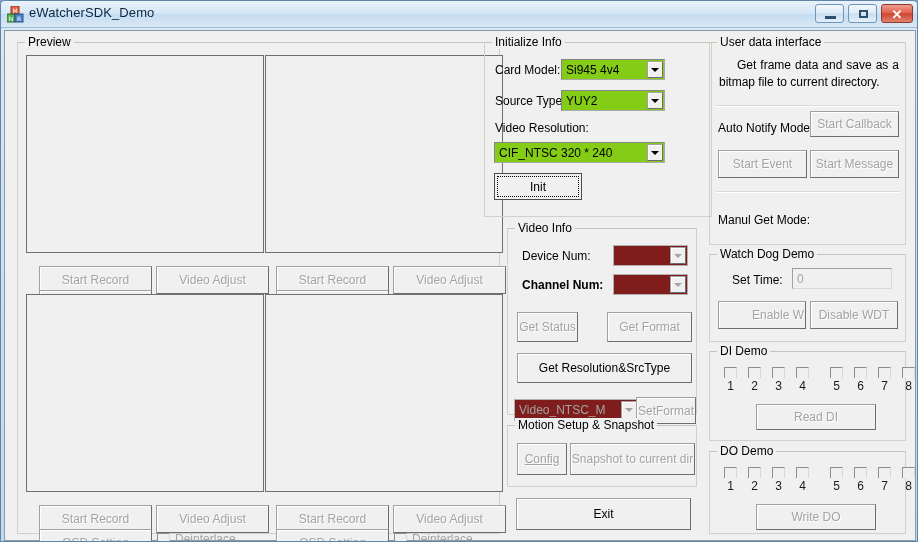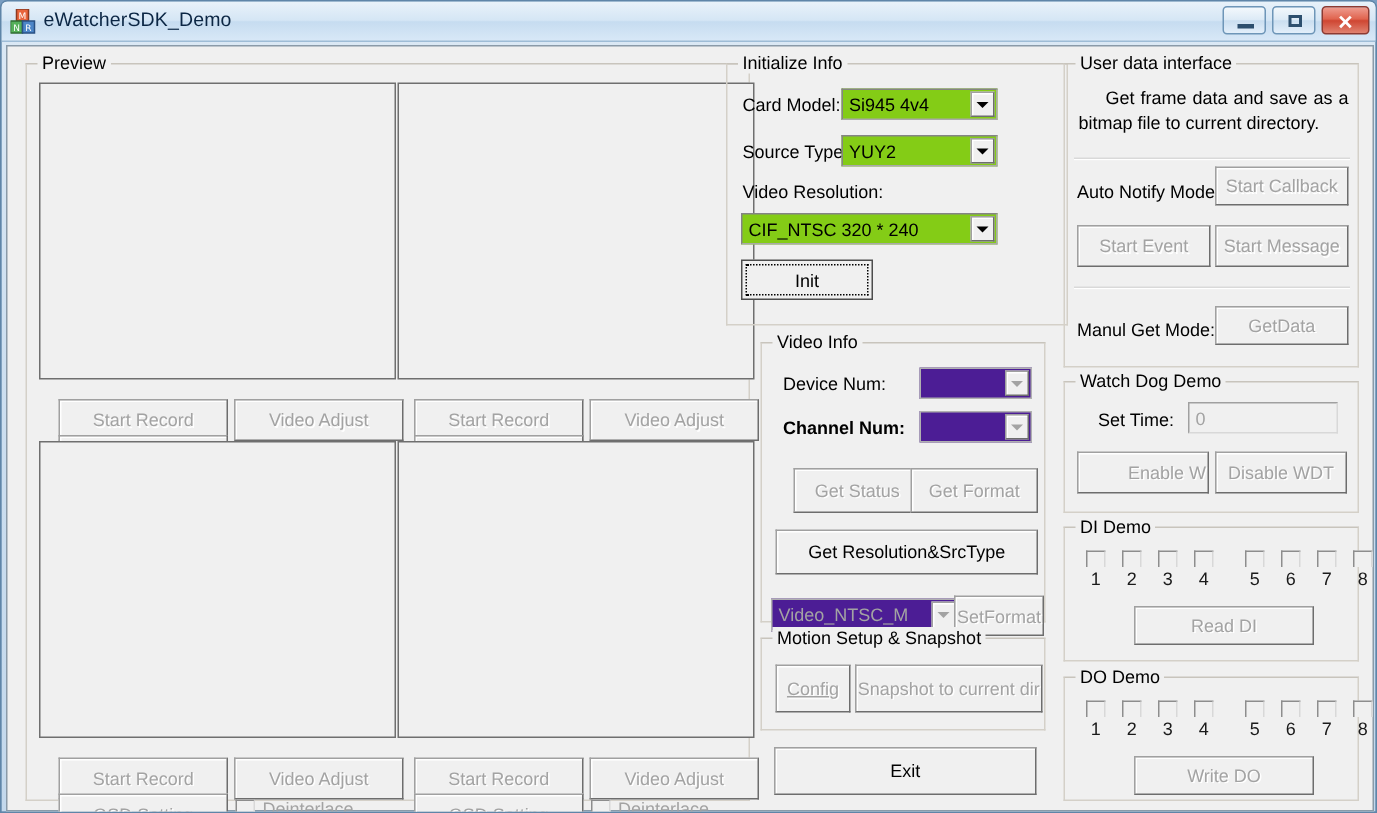--- a/index.html
+++ b/index.html
@@ -131,21 +131,21 @@
     position: absolute;
     box-sizing: border-box;
     background: #84cc16;
     border: 1px solid #848484;
     border-right-color: #a9a9a9;
     border-bottom-color: #a9a9a9;
     font-size: 12px;
     color: #000000;
     overflow: hidden;
   }
-  .combo.disabled { background: #4c1d95; color: #a3a3a3; border-color: #b0b0b0; }
+  .combo.disabled { background: #7f1d1d; color: #a3a3a3; border-color: #b0b0b0; }
   .combo .ctext {
     position: absolute; left: 4px; top: 50%;
     transform: translateY(-50%);
     white-space: nowrap;
   }
   .combo .cbtn {
     position: absolute; right: 1px; top: 1px; bottom: 1px;
     width: 16px;
     box-sizing: border-box;
     background: #f0f0f0;
@@ -334,21 +334,21 @@
       </div>
 
       <div class="lbl" style="left:14px; top:49px;font-weight:bold;">Channel Num:</div>
       <div class="combo disabled" style="left:105px; top:45px; width:75px; height:21px;">
         <div class="ctext"></div>
         <div class="cbtn">
           <div class="carrow"></div>
         </div>
       </div>
 
-      <div class="btn disabled" style="left:21px; top:83px; width:85px; height:30px;text-align:center;">Get Status</div>
+      <div class="btn disabled" style="left:9px; top:83px; width:61px; height:30px;text-align:center;">Get Status</div>
       <div class="btn disabled" style="left:99px; top:83px; width:85px; height:30px;">Get Format</div>
 
       <div class="btn" style="left:9px; top:124px; width:175px; height:30px;">Get Resolution&amp;SrcType</div>
 
       <div class="combo disabled" style="left:6px; top:170px; width:125px; height:22px;">
         <div class="ctext">Video_NTSC_M</div>
         <div class="cbtn">
           <div class="carrow"></div>
         </div>
       </div>
@@ -372,21 +372,20 @@
 
       <div class="lbl" style="left:8px; top:78px;">Auto Notify Mode:</div>
       <div class="btn disabled" style="left:100px; top:68px; width:89px; height:26px;">Start Callback</div>
 
       <div class="btn disabled" style="left:8px; top:107px; width:89px; height:28px;">Start Event</div>
       <div class="btn disabled" style="left:100px; top:107px; width:89px; height:28px;">Start Message</div>
 
       <div class="sep" style="left:6px; top:148px; width:184px;"></div>
 
       <div class="lbl" style="left:8px; top:170px;">Manul Get Mode:</div>
-      <div class="btn disabled" style="left:100px; top:161px; width:89px; height:26px;">GetData</div>
     </div>
 
     <div class="group" style="left:704px; top:223px; width:197px; height:88px;">
       <div class="gtitle">Watch Dog Demo</div>
 
       <div class="lbl" style="left:22px; top:18px;">Set Time:</div>
       <div class="edit" style="left:82px; top:13px; width:100px; height:21px;">
         <div class="etext">0</div>
       </div>
 

